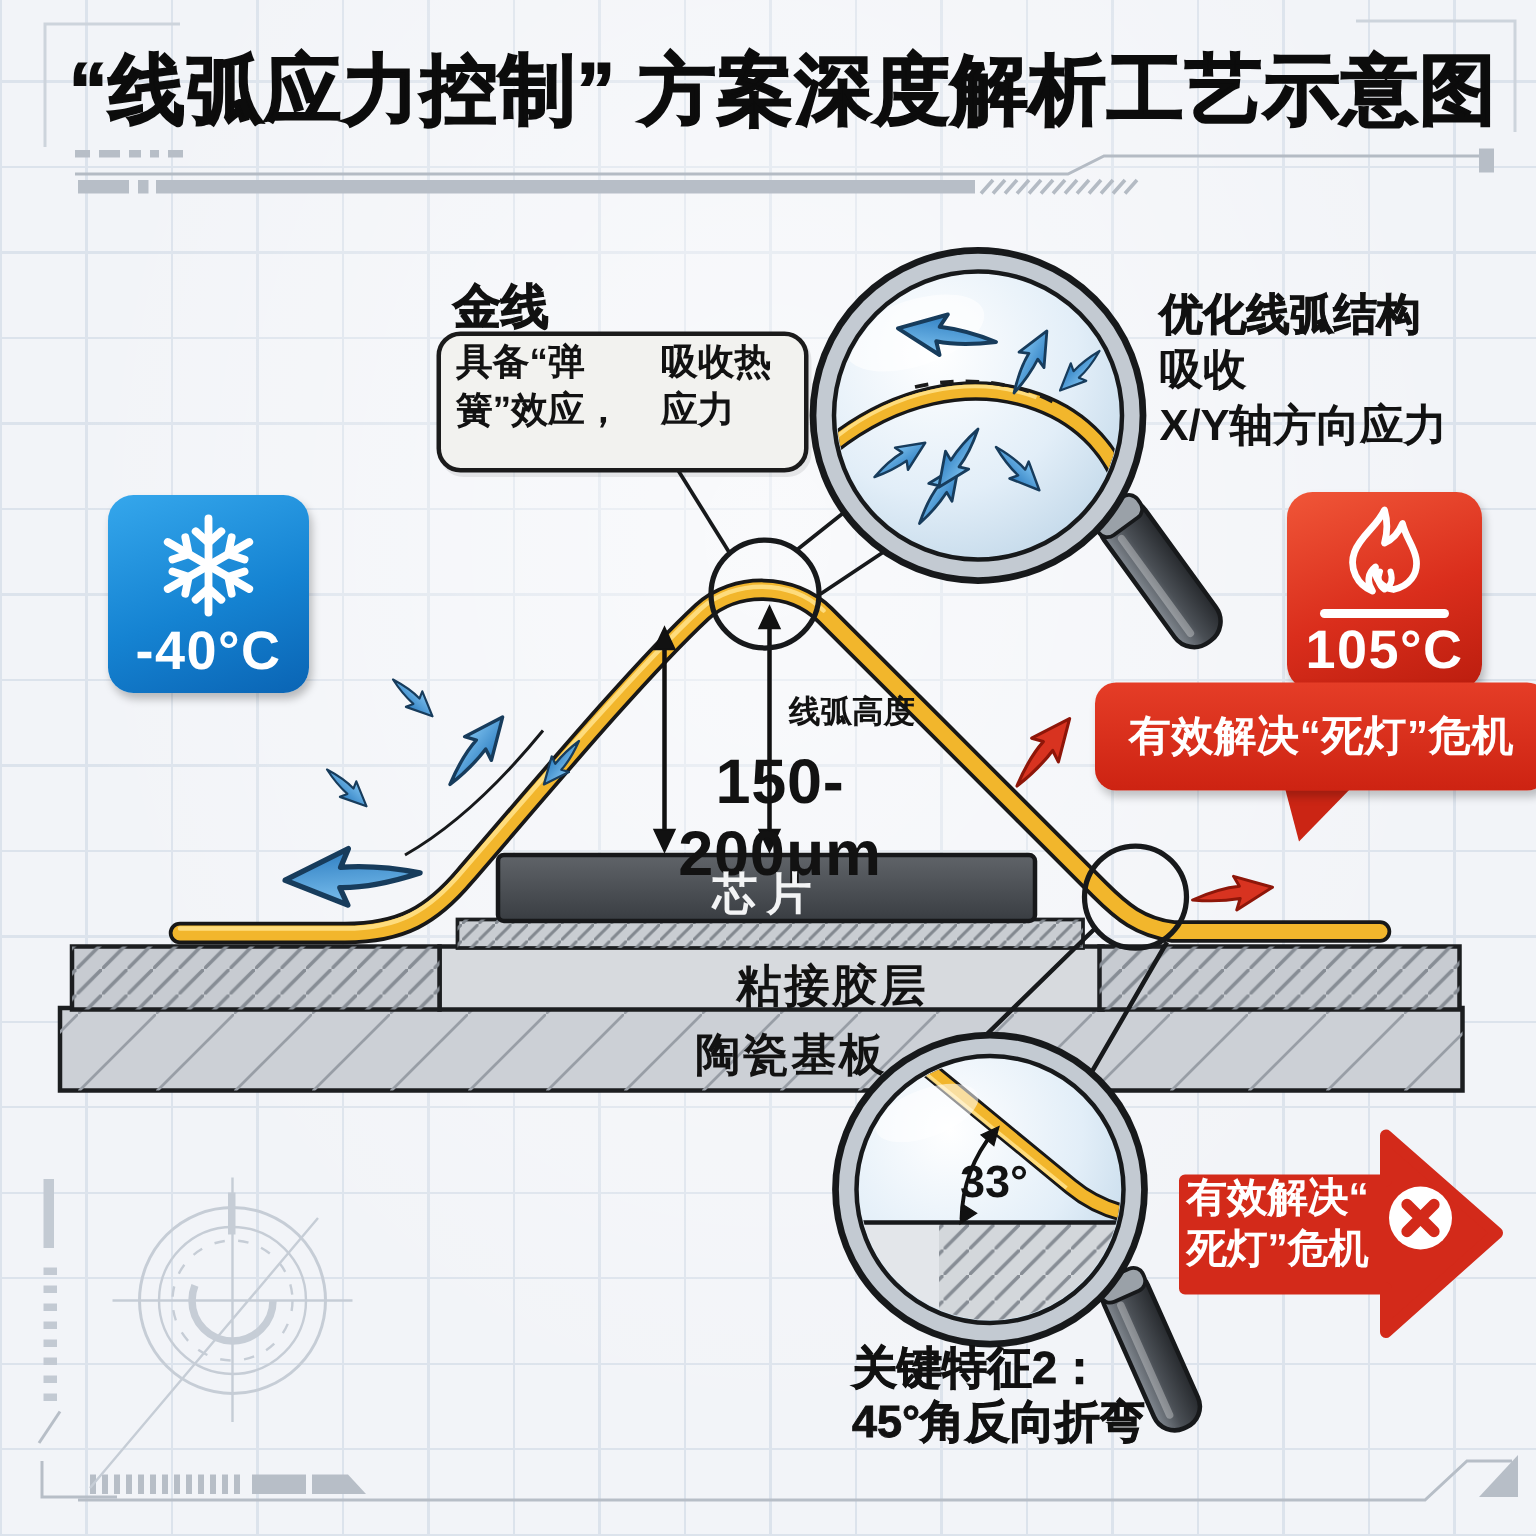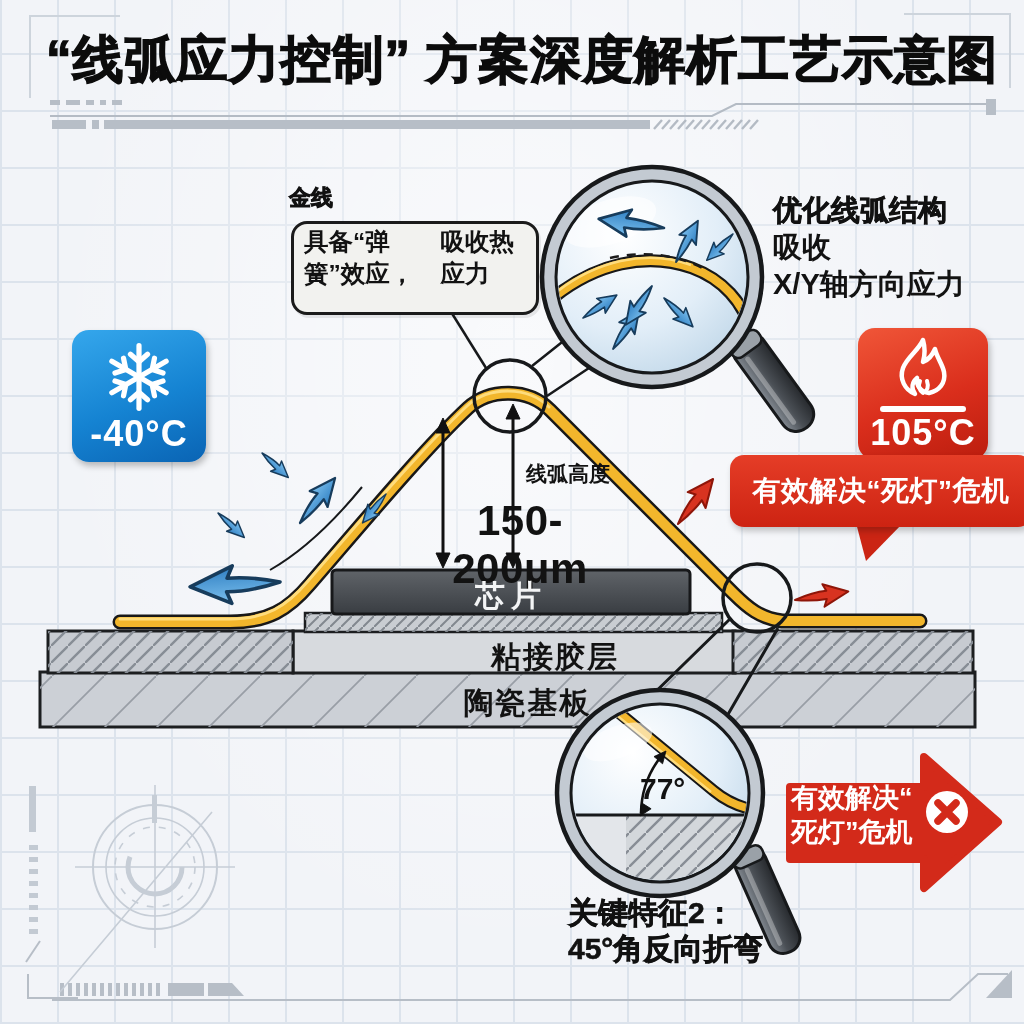--- a/index.html
+++ b/index.html
@@ -12,21 +12,21 @@
       #f2f4f8;
     font-family:"Liberation Sans","DejaVu Sans",sans-serif;color:#121212;
   }
   .abs{position:absolute;}
   svg.canvas{position:absolute;left:0;top:0;z-index:1;}
   .txt{position:absolute;z-index:3;}
 
   .title{left:46px;top:26px;width:940px;font-size:51px;font-weight:900;
          letter-spacing:1px;white-space:nowrap;color:#0c0c0c;-webkit-text-stroke:1.3px #0c0c0c;}
 
-  .gold-label{left:289px;top:183px;font-size:22px;font-weight:900;-webkit-text-stroke:.8px #111;}
+  .gold-label{left:302px;top:183px;font-size:32px;font-weight:900;-webkit-text-stroke:.8px #111;}
 
   .callout{left:291px;top:221px;width:222px;height:84px;background:#f2f2ef;
            border:3.5px solid #1b1b1b;border-radius:16px;z-index:3;
            display:flex;flex-direction:row;justify-content:center;padding:2px 10px;
            font-size:24.5px;font-weight:800;line-height:32px;box-shadow:2px 3px 0 rgba(0,0,0,.08);}
 
   .feature1{left:773px;top:192px;font-size:29px;line-height:37px;}
   .feature1 .strong{font-weight:900;-webkit-text-stroke:.6px #111;}
   .feature1 .med{font-weight:700;}
 
@@ -343,21 +343,21 @@
 <div class="txt loop-value">150-200μm</div>
 
 <div class="txt lbl-chip">芯片</div>
 <div class="txt lbl-adhesive">粘接胶层</div>
 <div class="txt lbl-substrate">陶瓷基板</div>
 
 <div class="bubble abs">
   <span>有效解决“死灯”危机</span>
 </div>
 
-<div class="txt angle-lbl">77°</div>
+<div class="txt angle-lbl">33°</div>
 
 <div class="txt feature2">
   <div>关键特征2：</div>
   <div>45°角反向折弯</div>
 </div>
 
 <div class="crisis-arrow-text abs">
   <div>有效解决“</div>
   <div>死灯”危机</div>
 </div>

